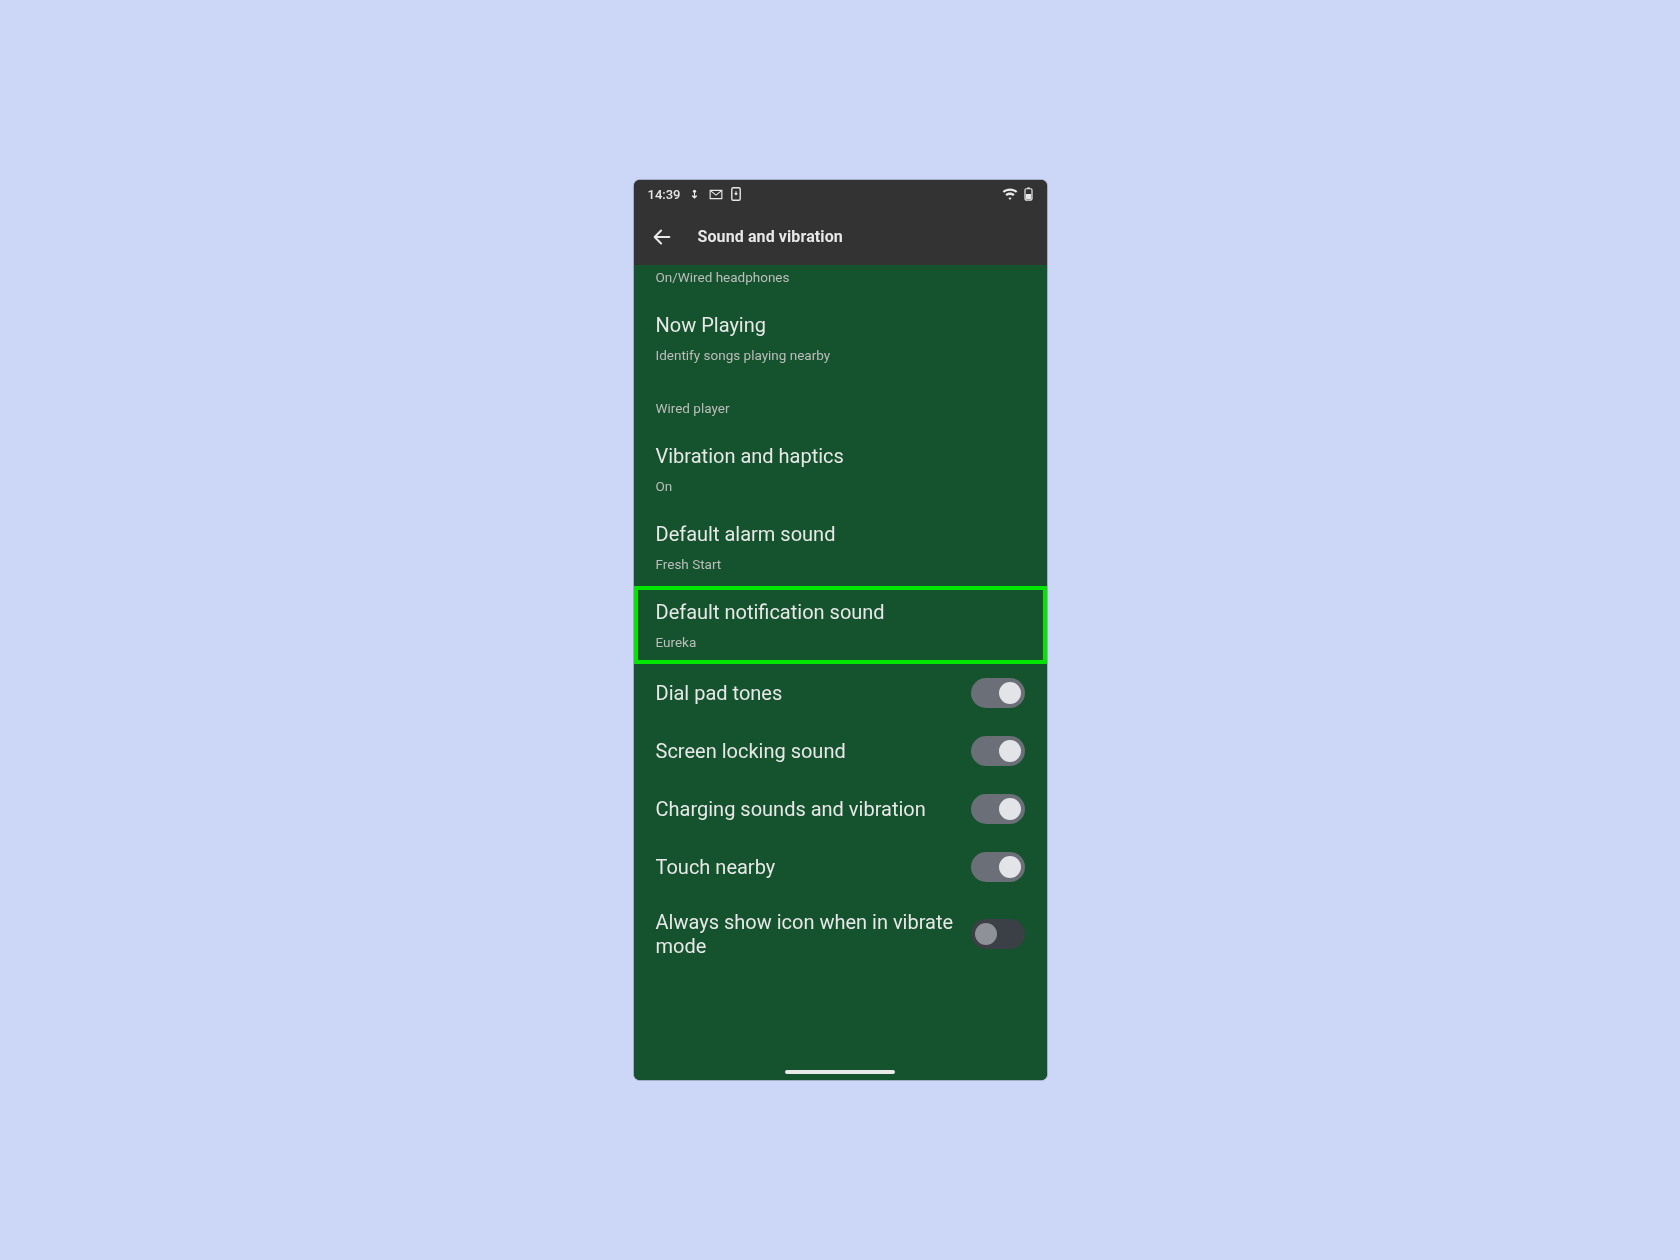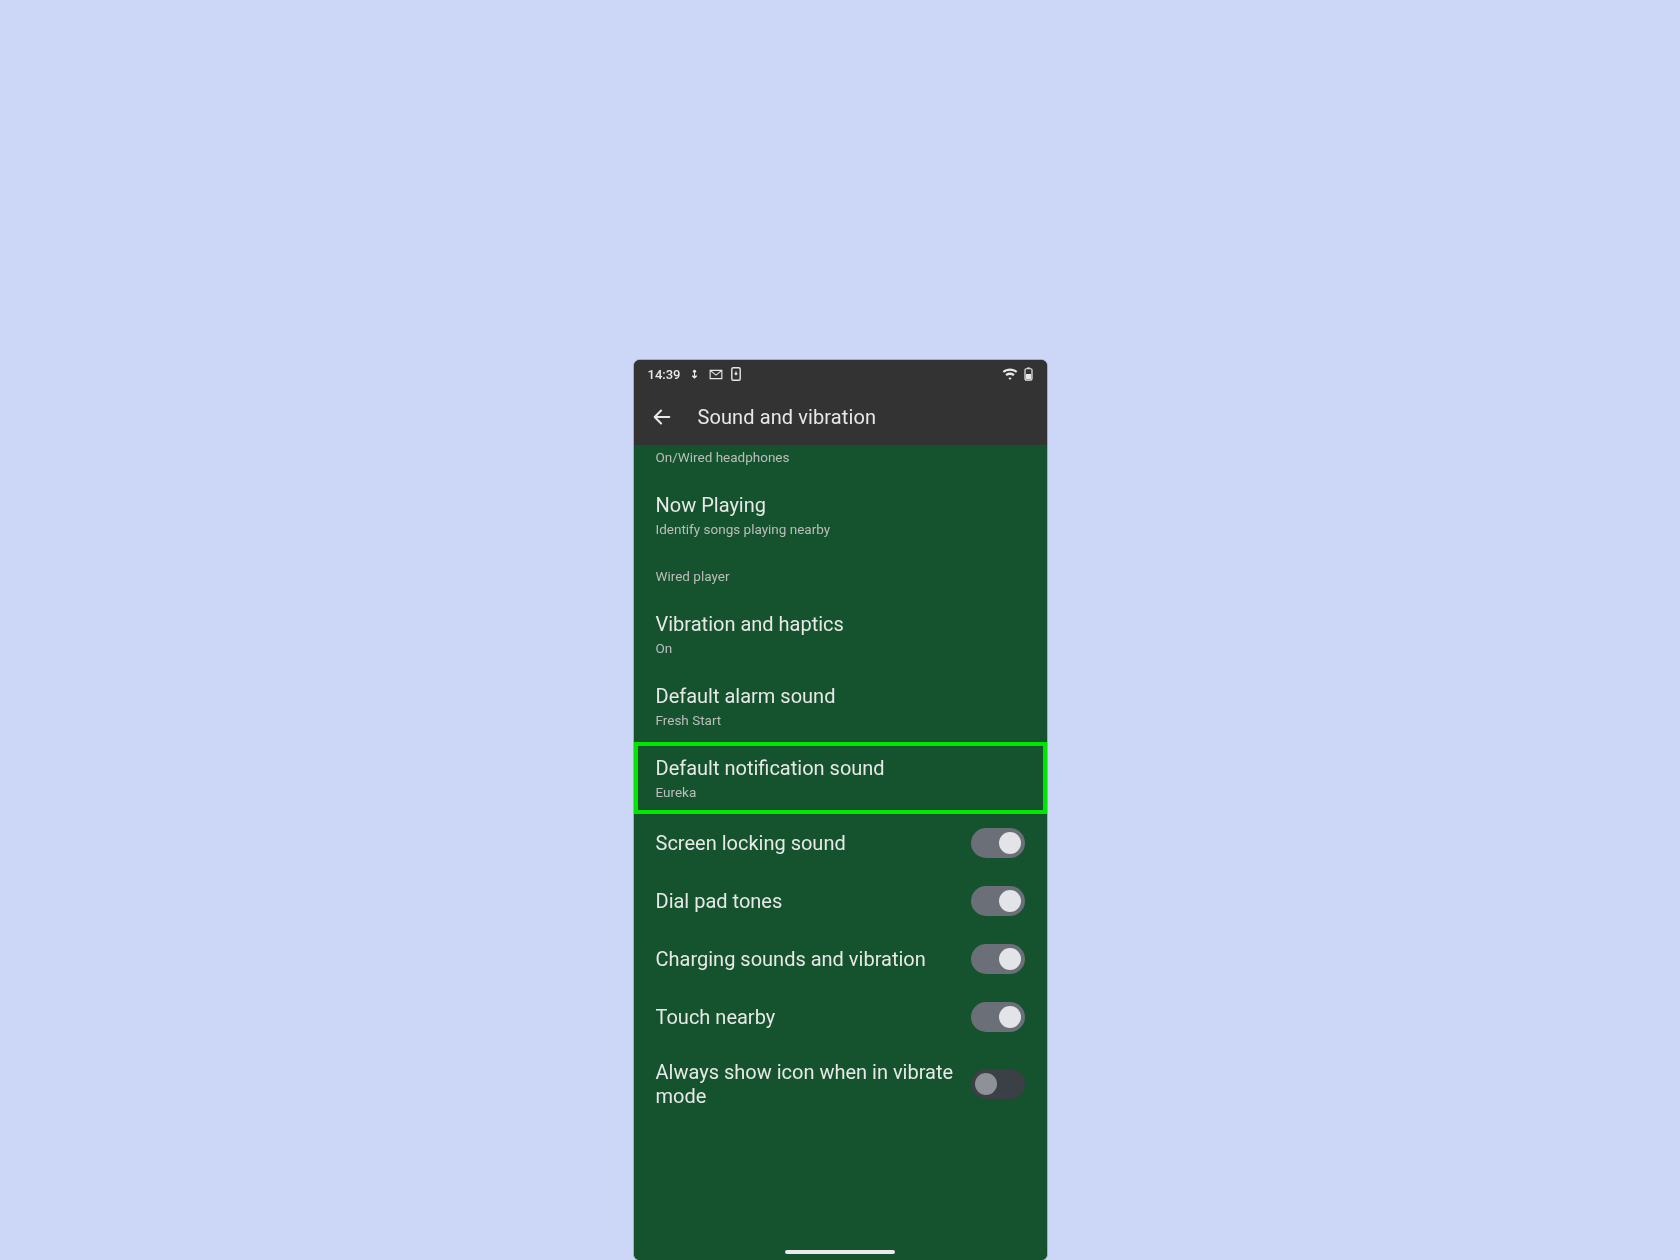--- a/index.html
+++ b/index.html
@@ -9,21 +9,21 @@
     height: 1260px;
     background: #ccd6f6;
     font-family: -apple-system, BlinkMacSystemFont, "Segoe UI", Roboto, Helvetica, Arial, sans-serif;
     -webkit-font-smoothing: antialiased;
   }
   .stage {
     width: 1680px;
     height: 1260px;
     position: relative;
     display: flex;
-    align-items: flex-end;
+    align-items: center;
     justify-content: center;
   }
   .phone {
     width: 413px;
     height: 900px;
     background: #0f0f0f;
     border-radius: 6px;
     overflow: hidden;
     display: flex;
     flex-direction: column;
@@ -69,22 +69,22 @@
   }
   .back-btn {
     width: 36px;
     height: 36px;
     display: flex;
     align-items: center;
     justify-content: center;
     cursor: pointer;
   }
   .appbar-title {
-    font-size: 20px;
-    font-weight: 400;
+    font-size: 16px;
+    font-weight: 700;
     color: #e8e8e8;
     letter-spacing: 0.1px;
   }
   
   .content {
     flex: 1;
     background: #14532d;
     overflow: hidden;
     position: relative;
   }
@@ -106,21 +106,21 @@
   .row .title {
     font-size: 20px;
     font-weight: 400;
     color: #e8e8e8;
     line-height: 1.25;
   }
   .row .sub {
     font-size: 13.5px;
     font-weight: 400;
     color: #bdbdbd;
-    margin-top: 3px;
+    margin-top: 9px;
   }
   .partial-row {
     padding-top: 4px;
     padding-bottom: 14px;
   }
   .partial-row .sub { margin-top: 0; }
   .toggle-wrap {
     width: 54px;
     height: 30px;
     border-radius: 15px;
@@ -255,30 +255,30 @@
 
         <div class="row highlight">
           <div class="textcol">
             <div class="title">Default notification sound</div>
             <div class="sub">Eureka</div>
           </div>
         </div>
 
         <div class="row toggle-row">
           <div class="textcol">
+            <div class="title">Dial pad tones</div>
+          </div>
+          <div class="toggle-wrap toggle-on">
+            <div class="toggle-knob"></div>
+          </div>
+        </div>
+
+        <div class="row toggle-row">
+          <div class="textcol">
             <div class="title">Screen locking sound</div>
-          </div>
-          <div class="toggle-wrap toggle-on">
-            <div class="toggle-knob"></div>
-          </div>
-        </div>
-
-        <div class="row toggle-row">
-          <div class="textcol">
-            <div class="title">Dial pad tones</div>
           </div>
           <div class="toggle-wrap toggle-on">
             <div class="toggle-knob"></div>
           </div>
         </div>
 
         <div class="row toggle-row">
           <div class="textcol">
             <div class="title">Charging sounds and vibration</div>
           </div>

